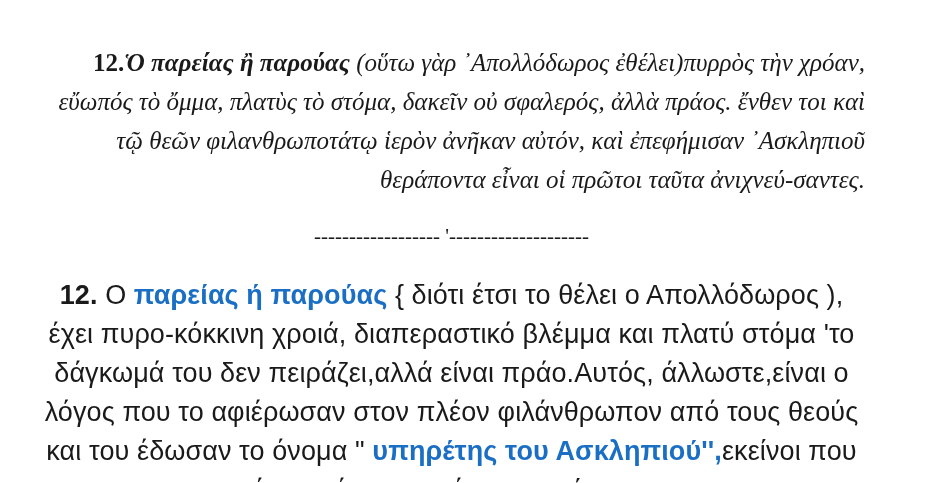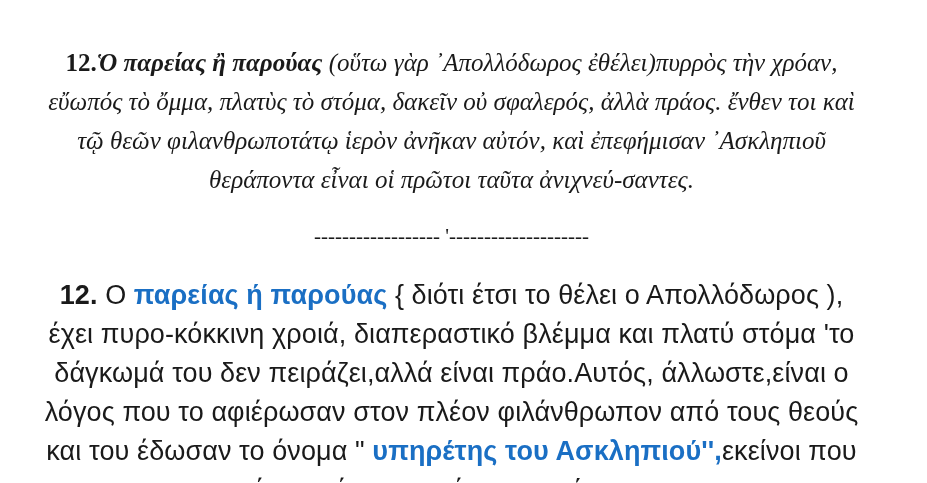--- a/index.html
+++ b/index.html
@@ -22,21 +22,21 @@
     position: relative;
   }
 
   
   .ancient-block {
     font-family: "Liberation Serif", serif;
     font-style: italic;
     font-size: 25px;
     line-height: 39px;
     color: #1a1a1a;
-    text-align: center;
+    text-align: right;
   }
   .ancient-block .num {
     font-style: normal;
     font-weight: bold;
   }
   .ancient-block .lemma {
     font-style: italic;
     font-weight: bold;
   }
   .ancient-block .plain {

